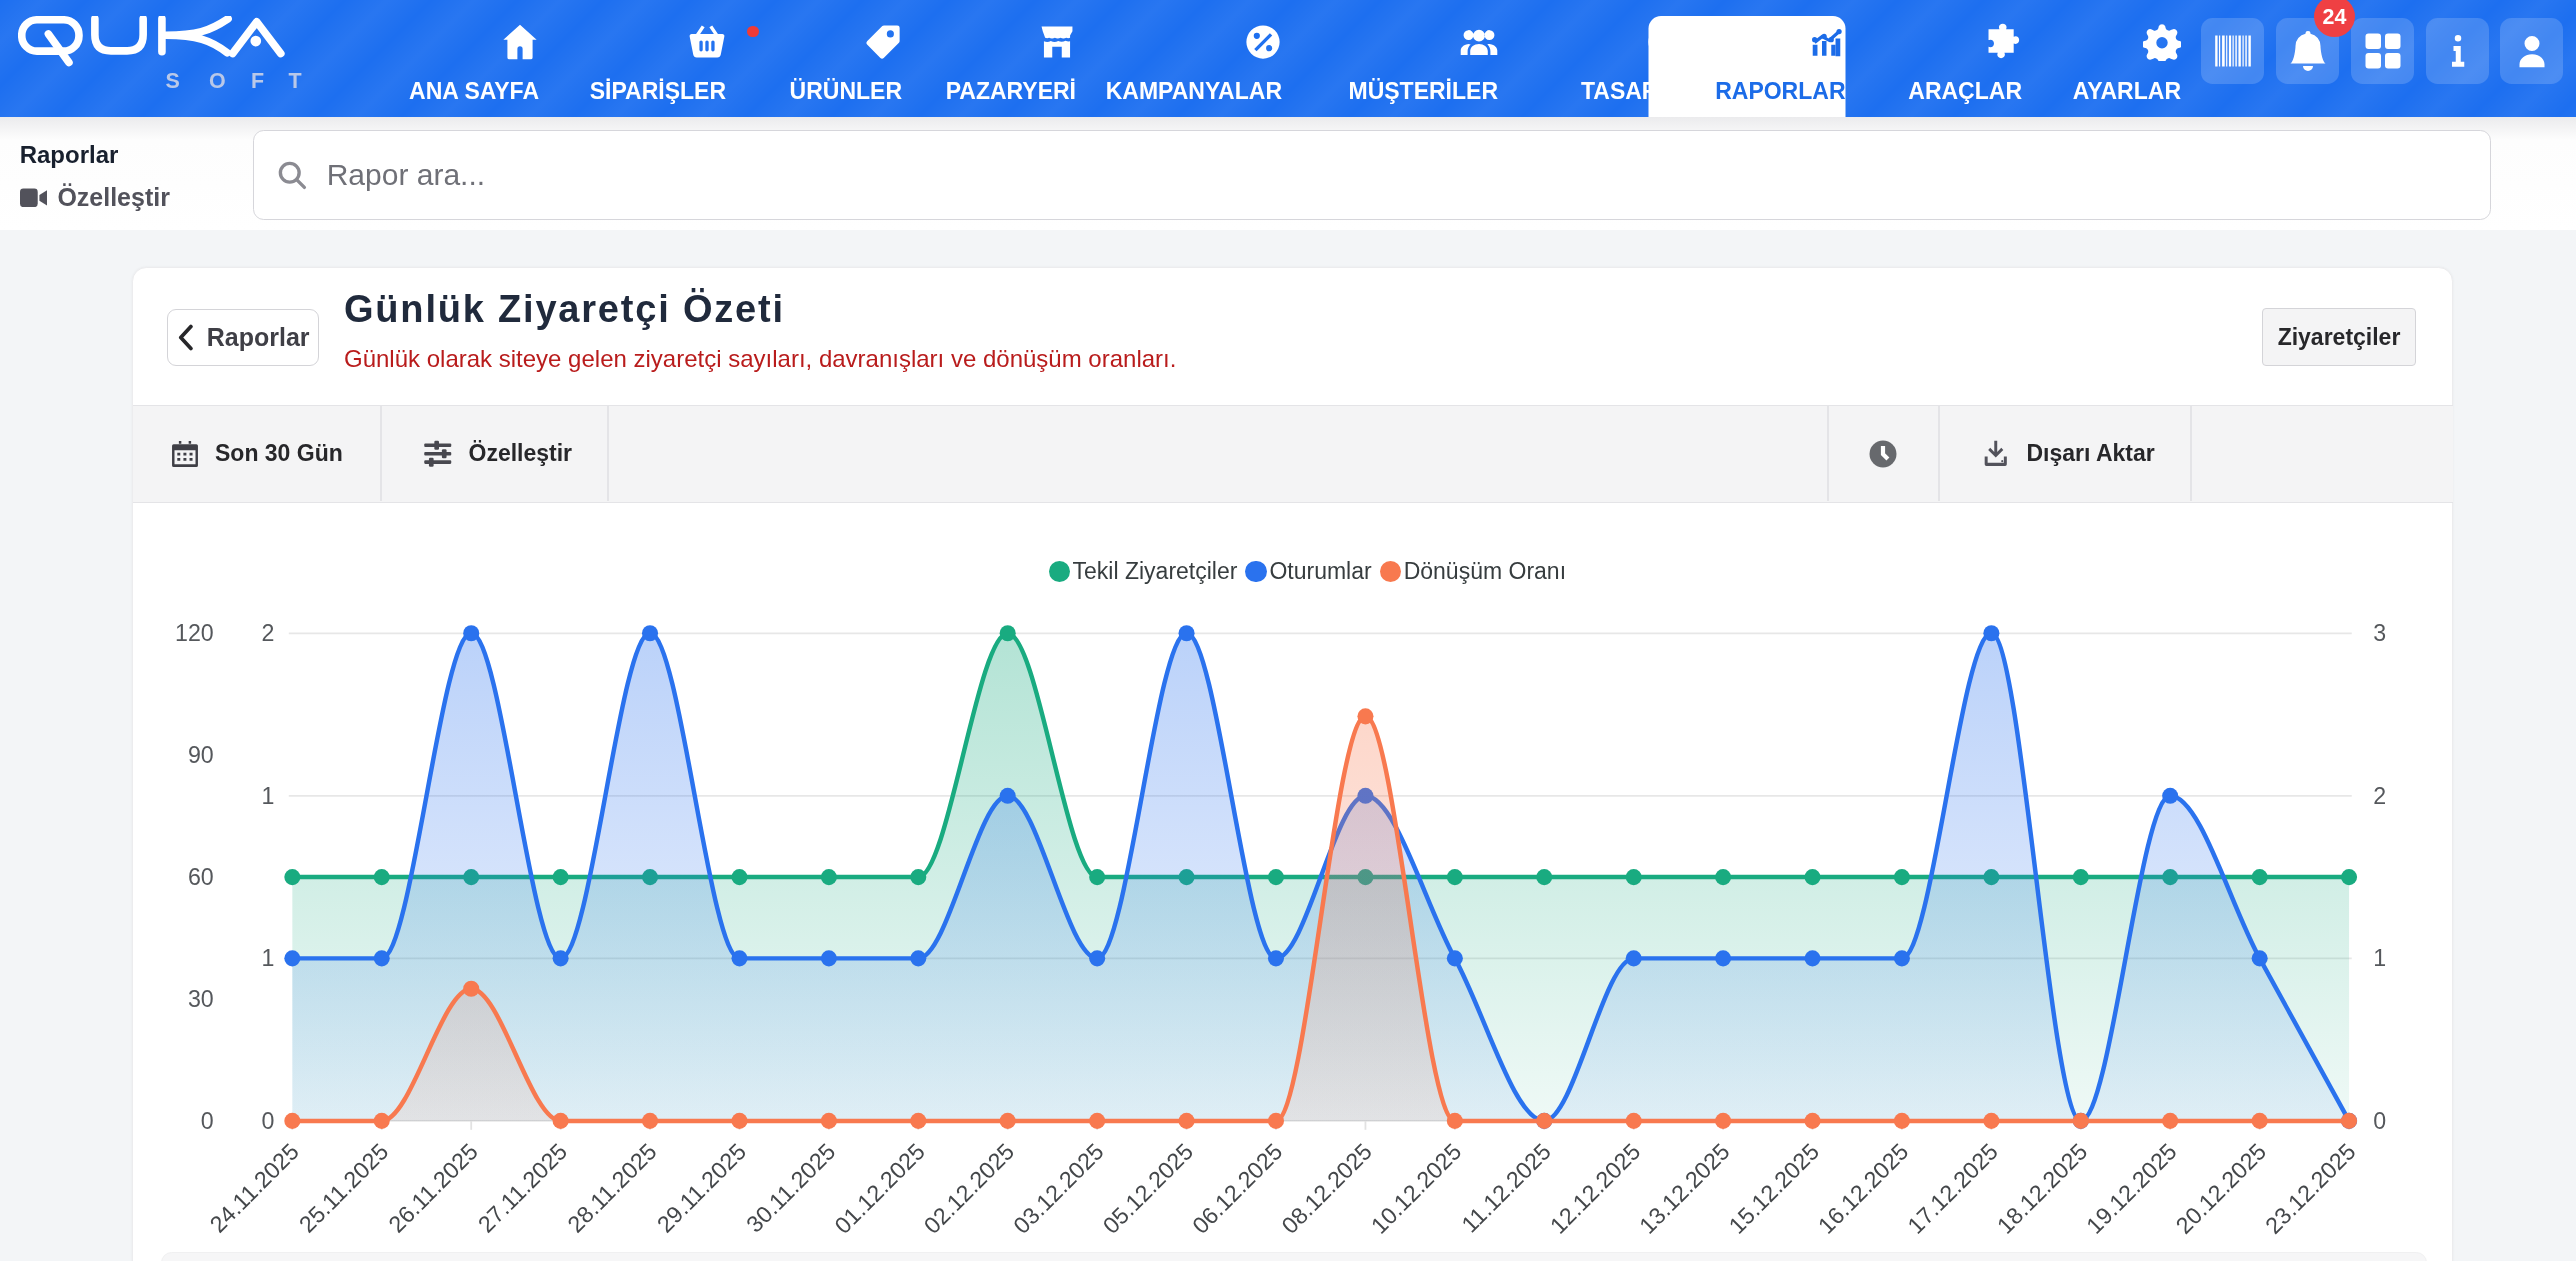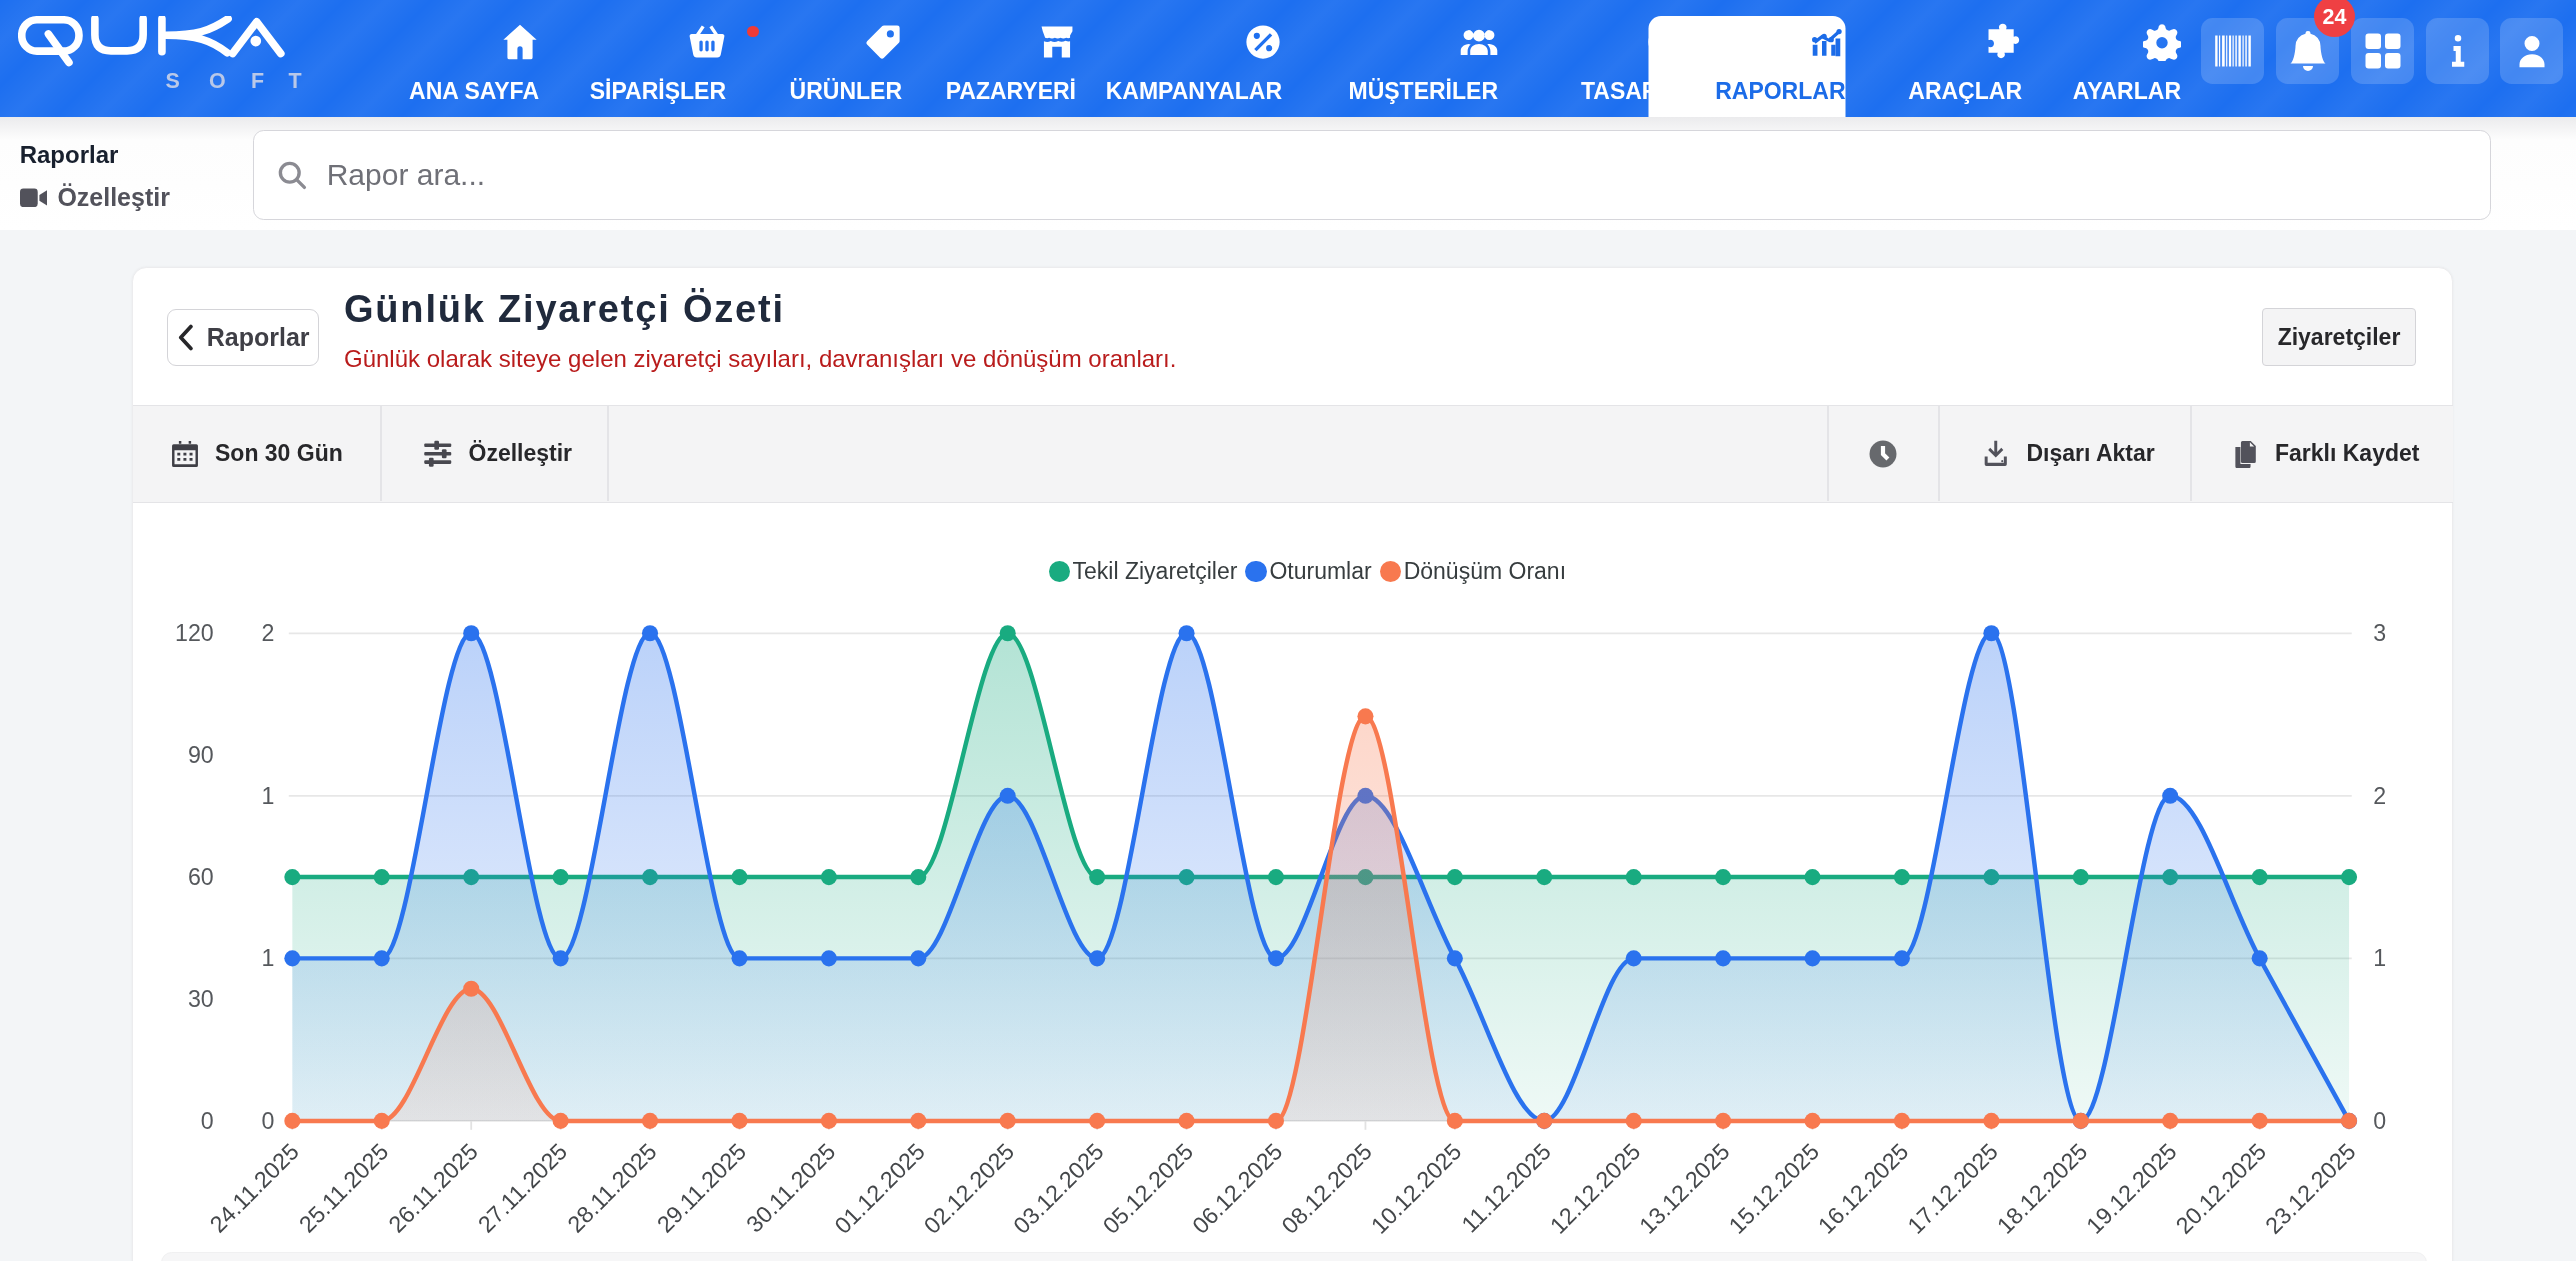--- a/index.html
+++ b/index.html
@@ -173,27 +173,20 @@
         </svg>
       </div>
     <div class="titem" style="left:1848px">
         <svg width="29.5" height="29.5" viewBox="0 0 16 16" fill="#52525b">
           <path d="M7.2 1h1.6v6l2.2-2.2 1.1 1.1L8 10 3.9 5.9 5 4.8l2.2 2.2z"></path>
           <path d="M2 9.5h1.6v3.4h8.8V9.5H14v4.2a.9.9 0 0 1-.9.9H2.9a.9.9 0 0 1-.9-.9z"></path>
           <circle cx="11.5" cy="12" r=".55"></circle>
           <circle cx="12.9" cy="12" r=".55"></circle>
         </svg>
         <span>Dışarı Aktar</span>
-      </div>
-    <div class="titem" style="left:2099px">
-        <svg width="27" height="29.5" viewBox="0 0 16 17" fill="#52525b">
-          <path d="M2 4.5h3v10h6v1.6a.9.9 0 0 1-.9.9H2.9a.9.9 0 0 1-.9-.9z"></path>
-          <path d="M6.2.9h4.9l3 3v9.2a.9.9 0 0 1-.9.9H6.2a.9.9 0 0 1-.9-.9V1.8a.9.9 0 0 1 .9-.9zM10.6 1.7v2.5h2.5z" fill-rule="evenodd"></path>
-        </svg>
-        <span>Farklı Kaydet</span>
       </div>
     <div class="tdiv" style="left:247px"></div>
     <div class="tdiv" style="left:474px"></div>
     <div class="tdiv" style="left:1694px"></div>
     <div class="tdiv" style="left:1805px"></div>
     <div class="tdiv" style="left:2057px"></div>
   </div>
   <div class="legend">
     <span class="ldot" style="background:#19ab80"></span>
       <span>Tekil Ziyaretçiler</span>

